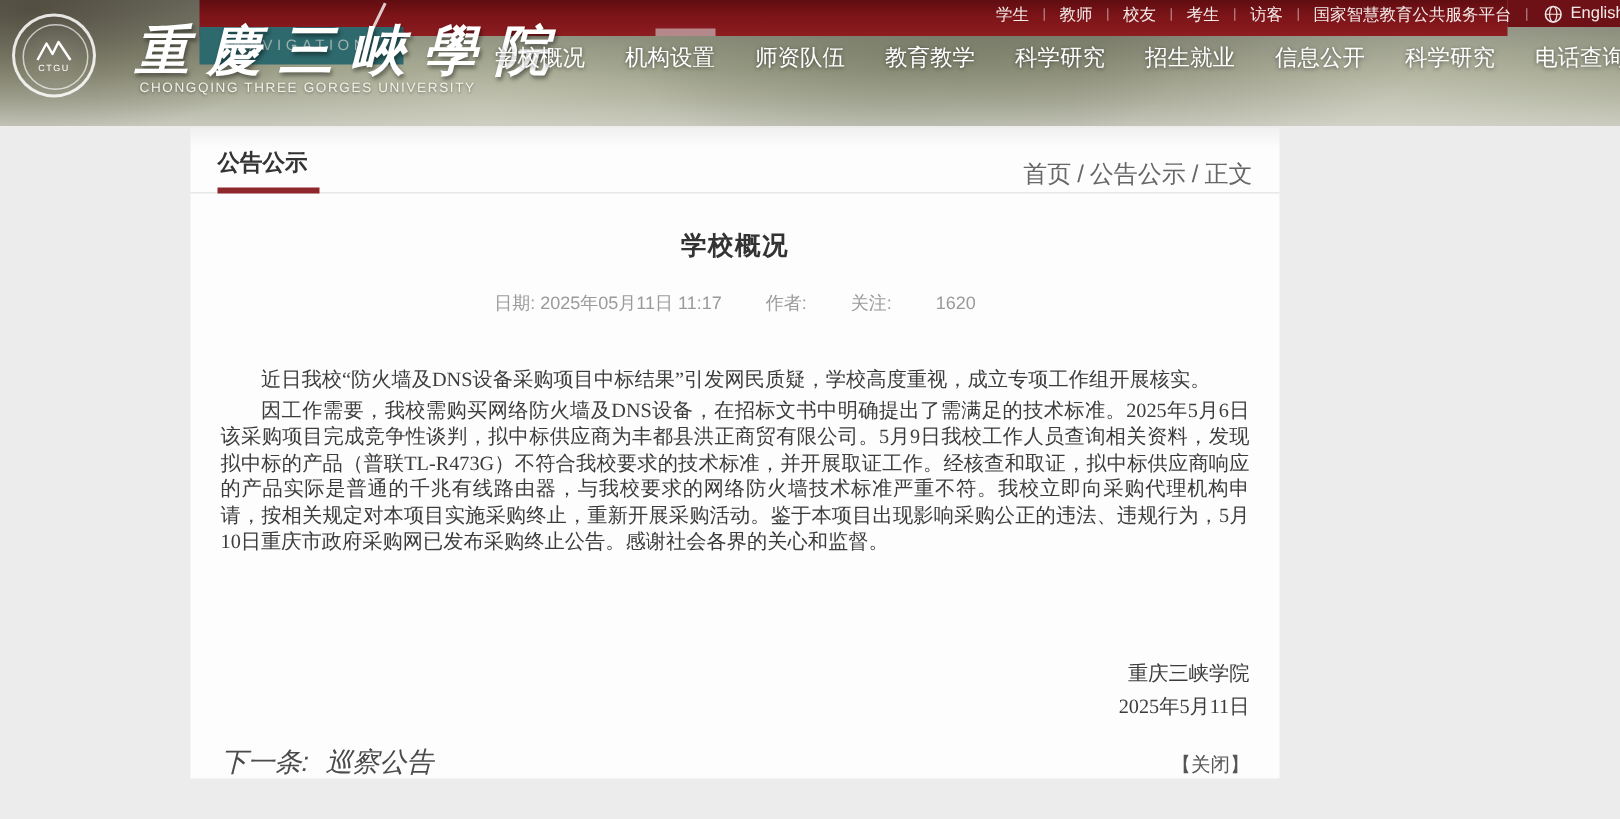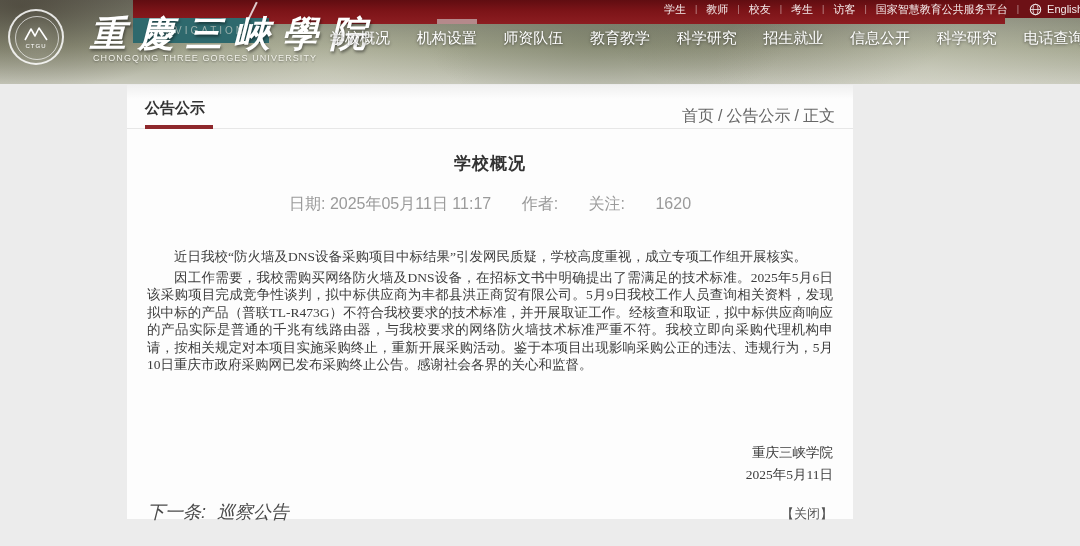--- a/index.html
+++ b/index.html
@@ -66,21 +66,21 @@
   .breadcrumb{position:absolute;right:18px;top:21px;font-size:16px;color:#666;}
   .breadcrumb .sep{margin:0 4px;color:#666;}
   .bc-item{cursor:pointer;}
 
   .rule-wrap{position:relative;margin-top:10px;}
   .gray-line{height:1px;background:#e7e7e7;}
   .red-underline{position:absolute;left:18px;top:-3px;width:68px;height:4px;background:#8e282c;}
 
   .article-title{margin-top:23px;text-align:center;font-size:17px;font-weight:bold;color:#333;letter-spacing:1px;}
 
-  .meta{margin-top:19px;text-align:center;font-size:16px;color:#9a9a9a;}
+  .meta{margin-top:19px;text-align:center;font-size:12px;color:#9a9a9a;}
   .meta-group{margin:0 13px;}
   .meta-views-value{margin-left:26px;}
 
   .body-text{margin:33px 20px 0;font-family:"Liberation Serif","DejaVu Serif",serif;
     font-size:13.5px;line-height:17.5px;color:#3c3c3c;}
   .body-text p{margin:0 0 3px;text-indent:2em;text-align:justify;}
 
   .signature{margin:68px 20px 0;text-align:right;
     font-family:"Liberation Serif","DejaVu Serif",serif;font-size:13.5px;color:#3c3c3c;line-height:22px;}
 

